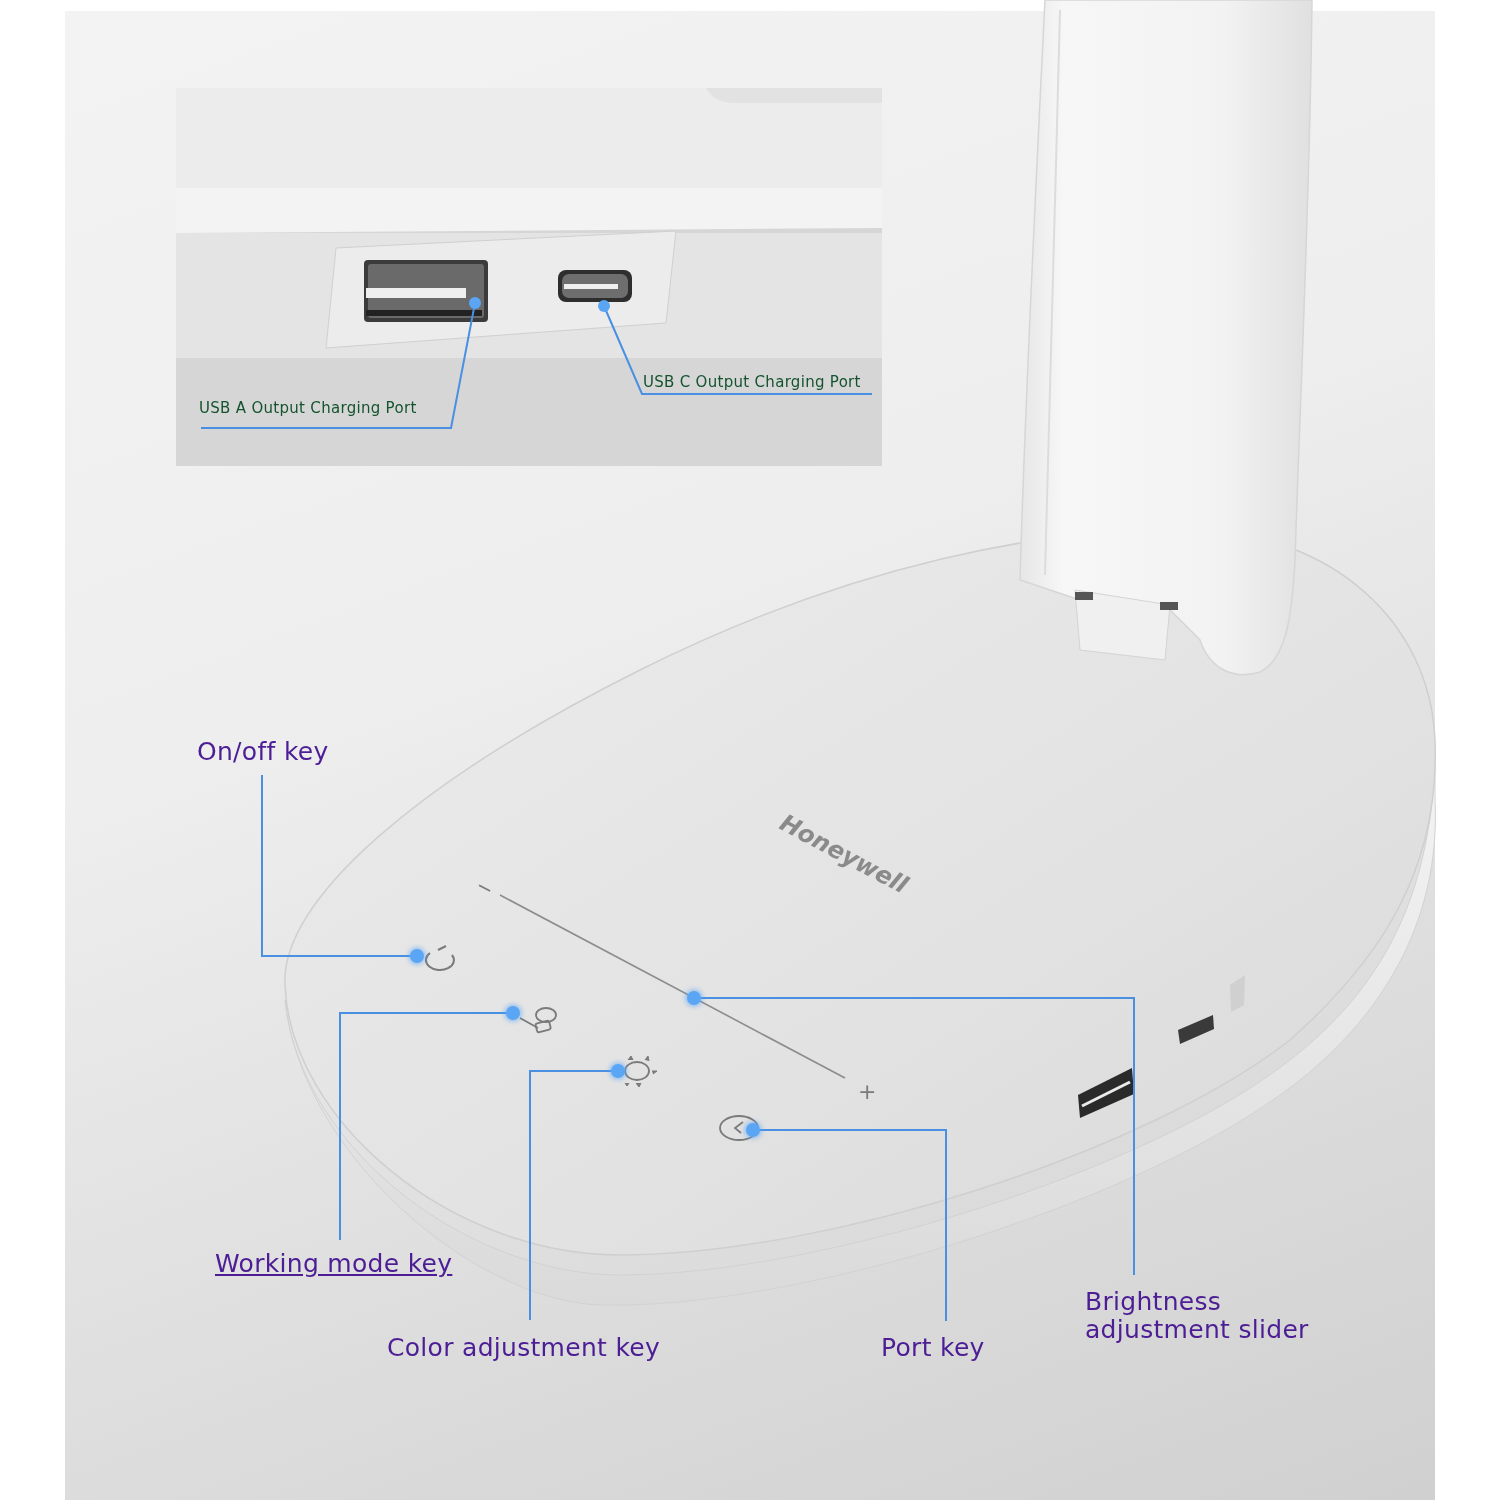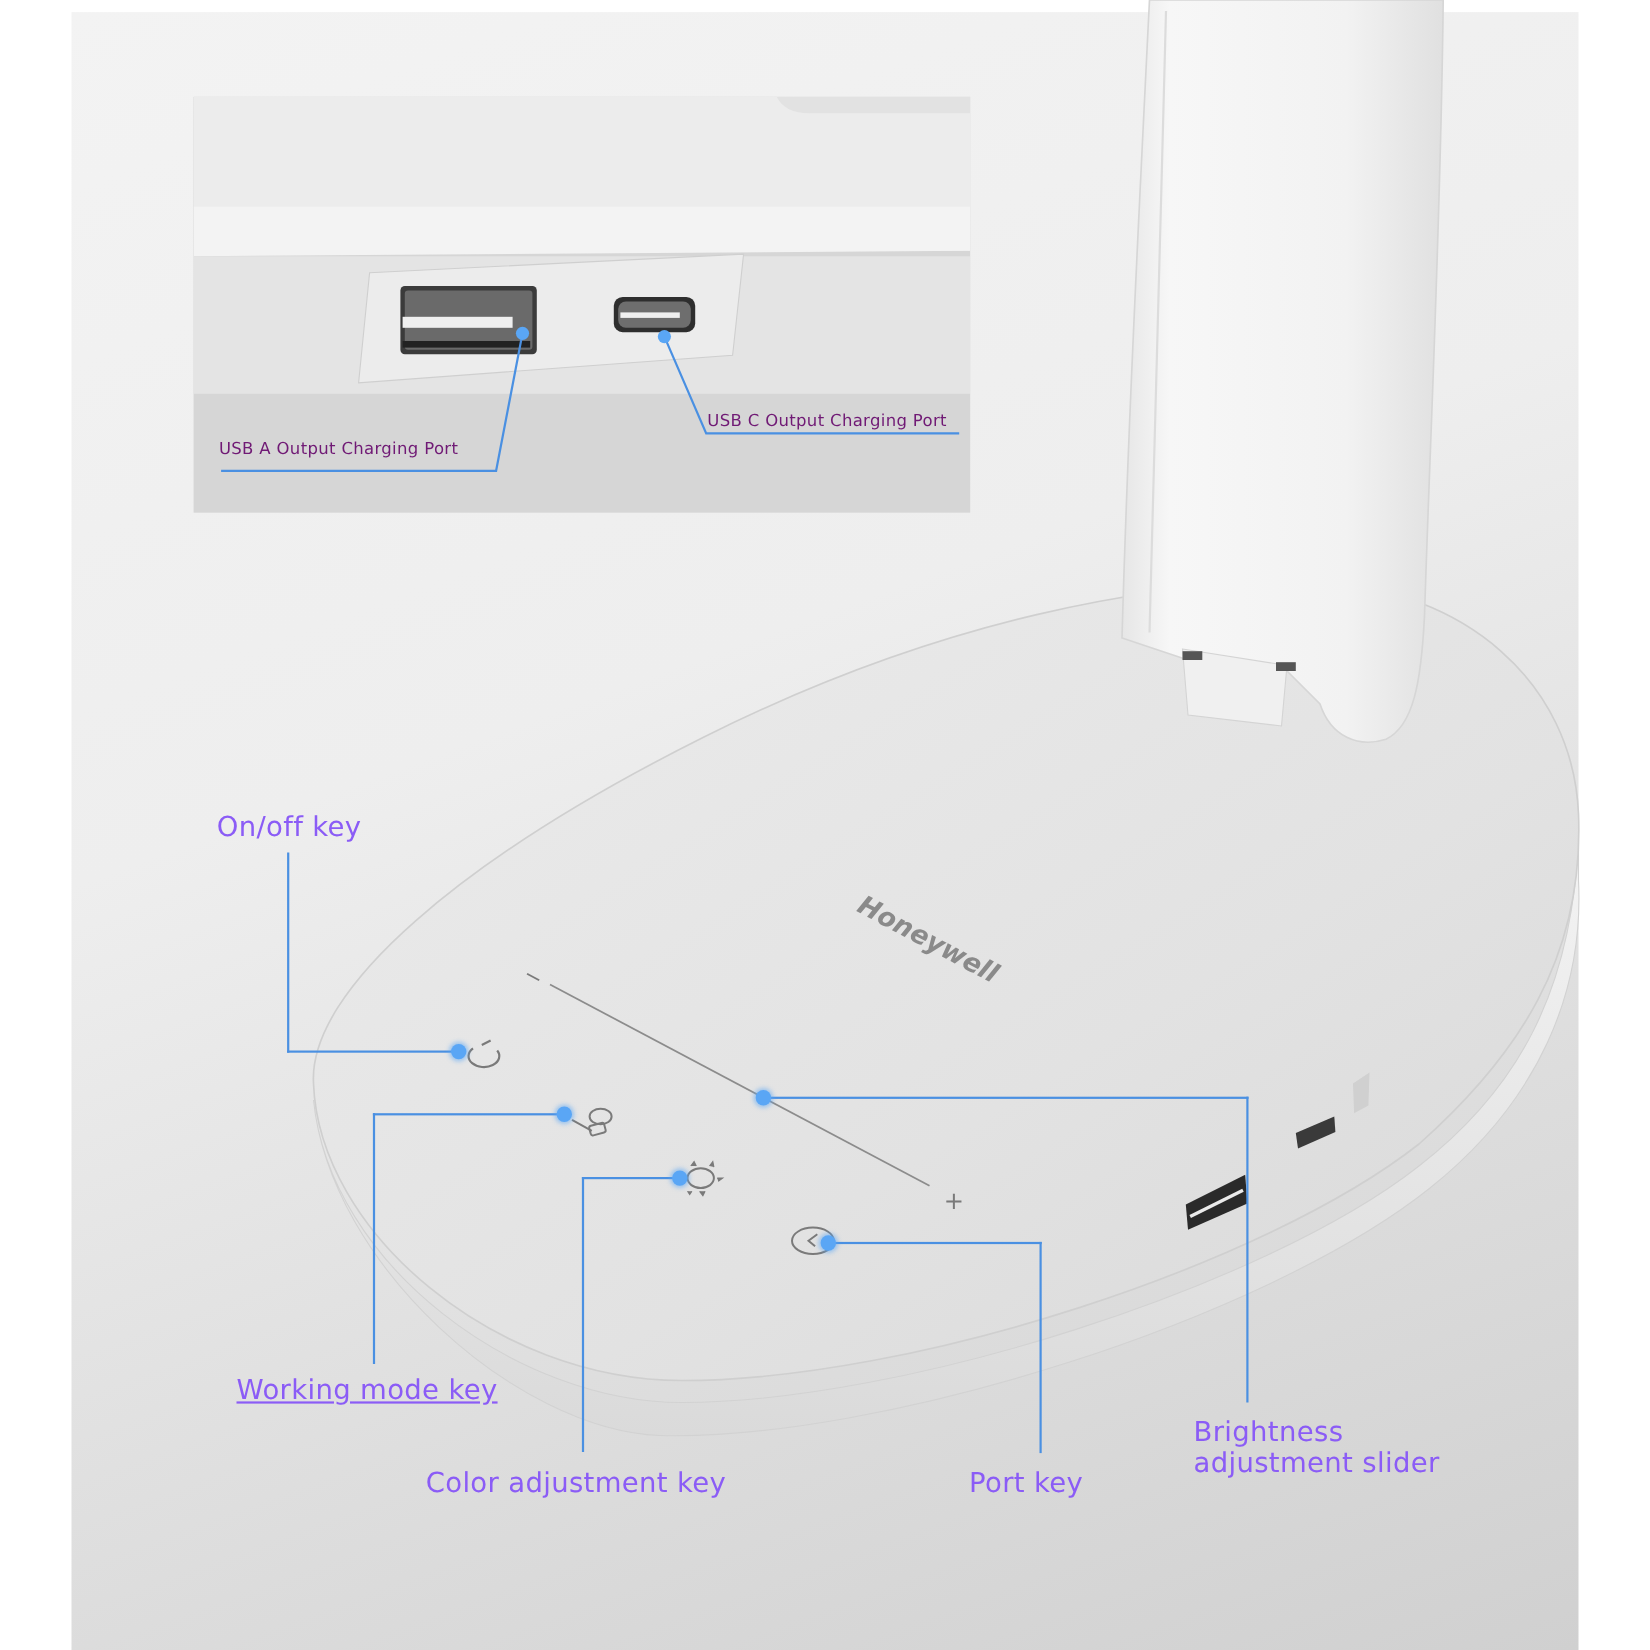--- a/index.html
+++ b/index.html
@@ -1,23 +1,23 @@
 <!DOCTYPE html>
 <html><head>
 <meta charset="utf-8">
 <style>
   html, body { margin: 0; padding: 0; }
   body { width: 1500px; height: 1500px; background: #ffffff; position: relative; overflow: hidden;
          font-family: "Liberation Sans", "DejaVu Sans", sans-serif; }
   .stage { position: absolute; left: 65px; top: 11px; width: 1370px; height: 1489px;
            background: linear-gradient(160deg, #f3f3f3 0%, #eeeeee 40%, #dcdcdc 75%, #d0d0d0 100%); overflow: hidden; }
   .inset { position: absolute; left: 176px; top: 88px; width: 706px; height: 378px; background: #d6d6d6; overflow: hidden; }
-  .lbl { position: absolute; color: #8b5cf6; white-space: nowrap; font-family: "DejaVu Sans", sans-serif; letter-spacing: 0.3px; }
+  .lbl { position: absolute; color: #4c1d95; white-space: nowrap; font-family: "DejaVu Sans", sans-serif; letter-spacing: 0.3px; }
   .lbl-big { font-size: 25px; line-height: 28px; }
-  .lbl-small { font-size: 15px; color: #701a75; }
+  .lbl-small { font-size: 15px; color: #14532d; }
   .leader { position: absolute; background: #4a90e2; }
   .dot { position: absolute; width: 14px; height: 14px; margin: -7px 0 0 -7px; border-radius: 50%;
          background: #5aa6f5; box-shadow: 0 0 4px 2px rgba(90,166,245,0.55); }
   svg { position: absolute; left: 0; top: 0; }
 </style>
 </head>
 <body>
 
 <div class="stage"></div>
 

